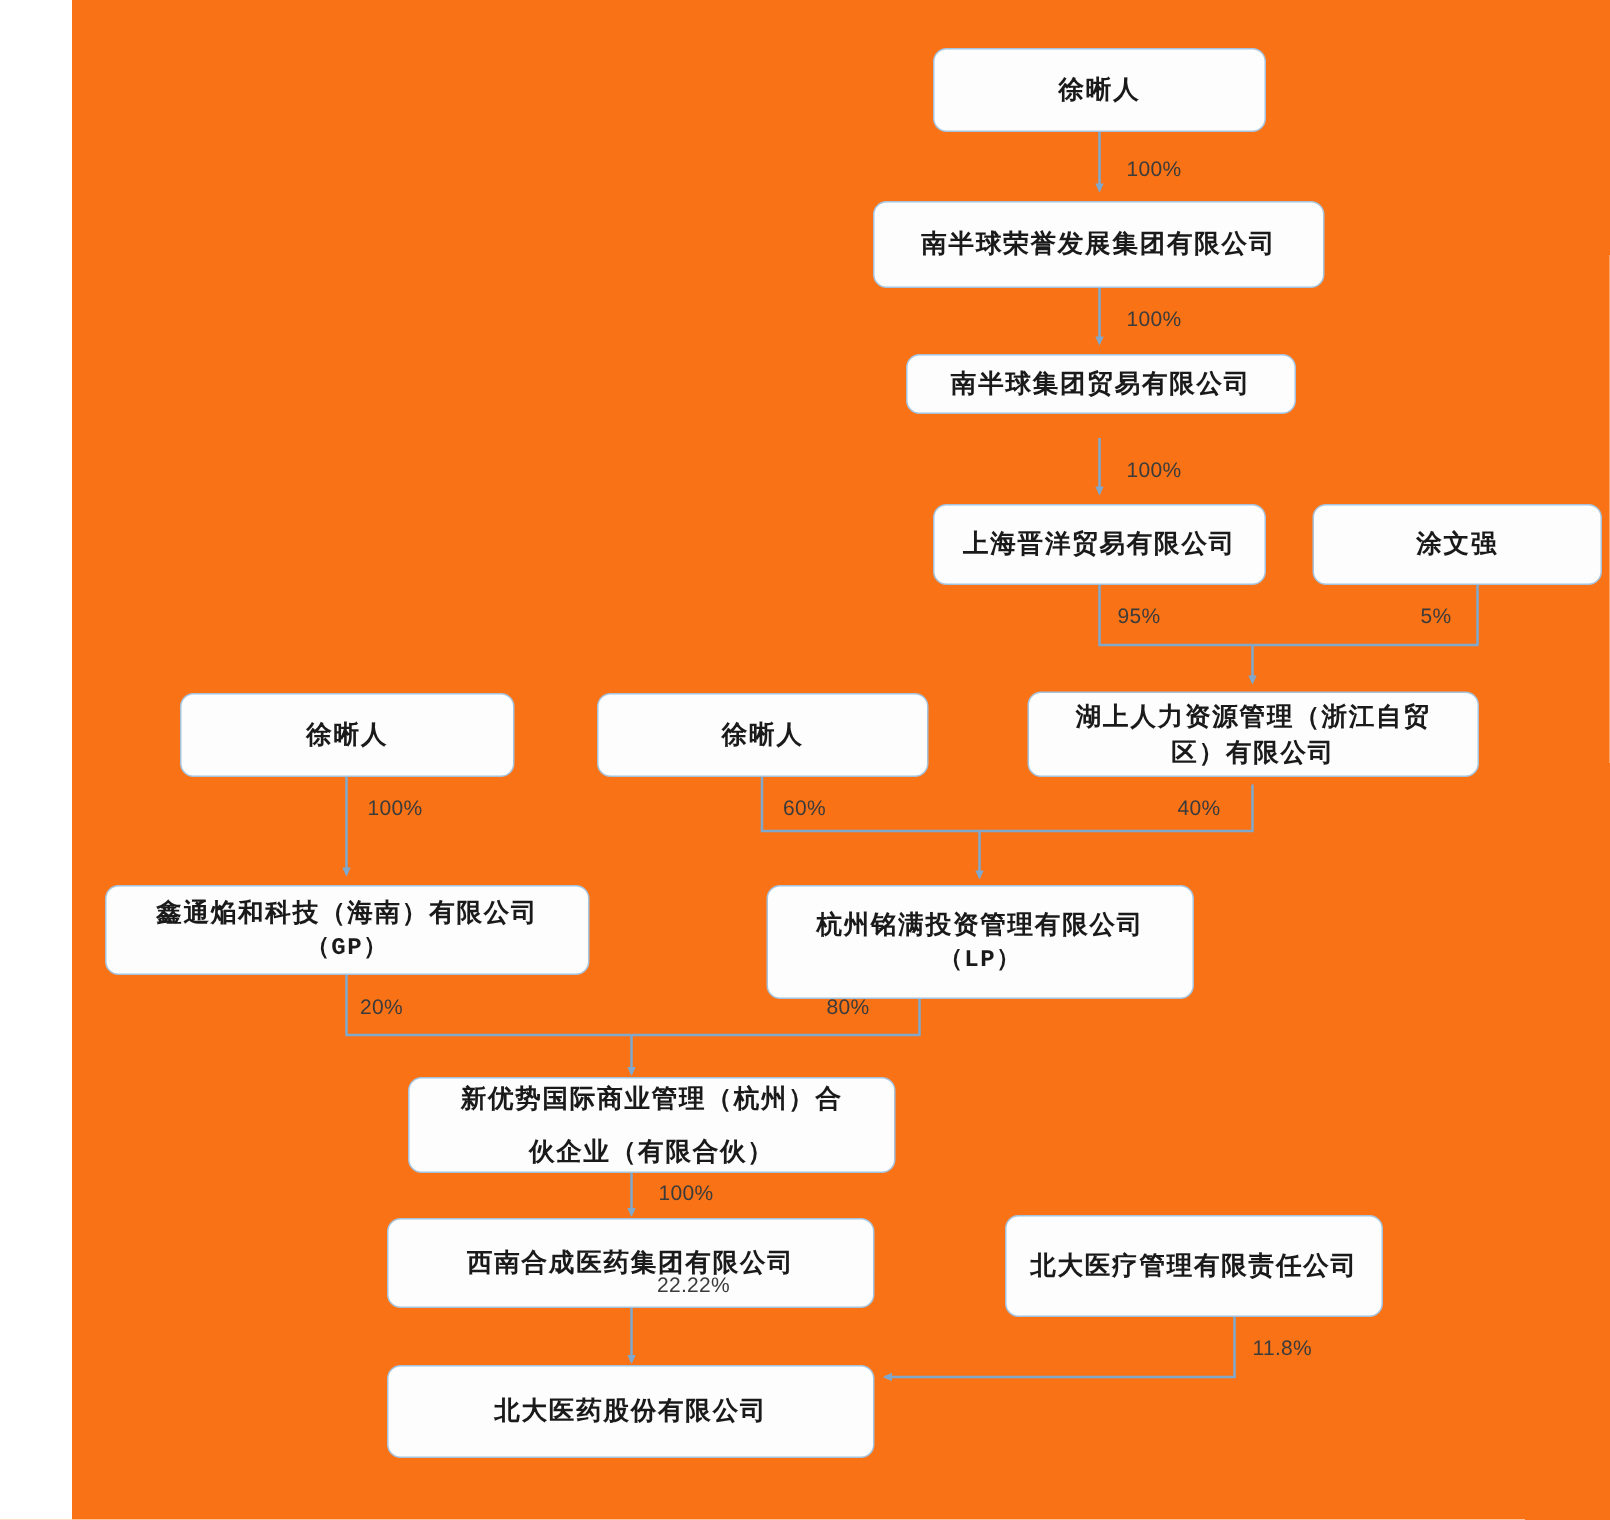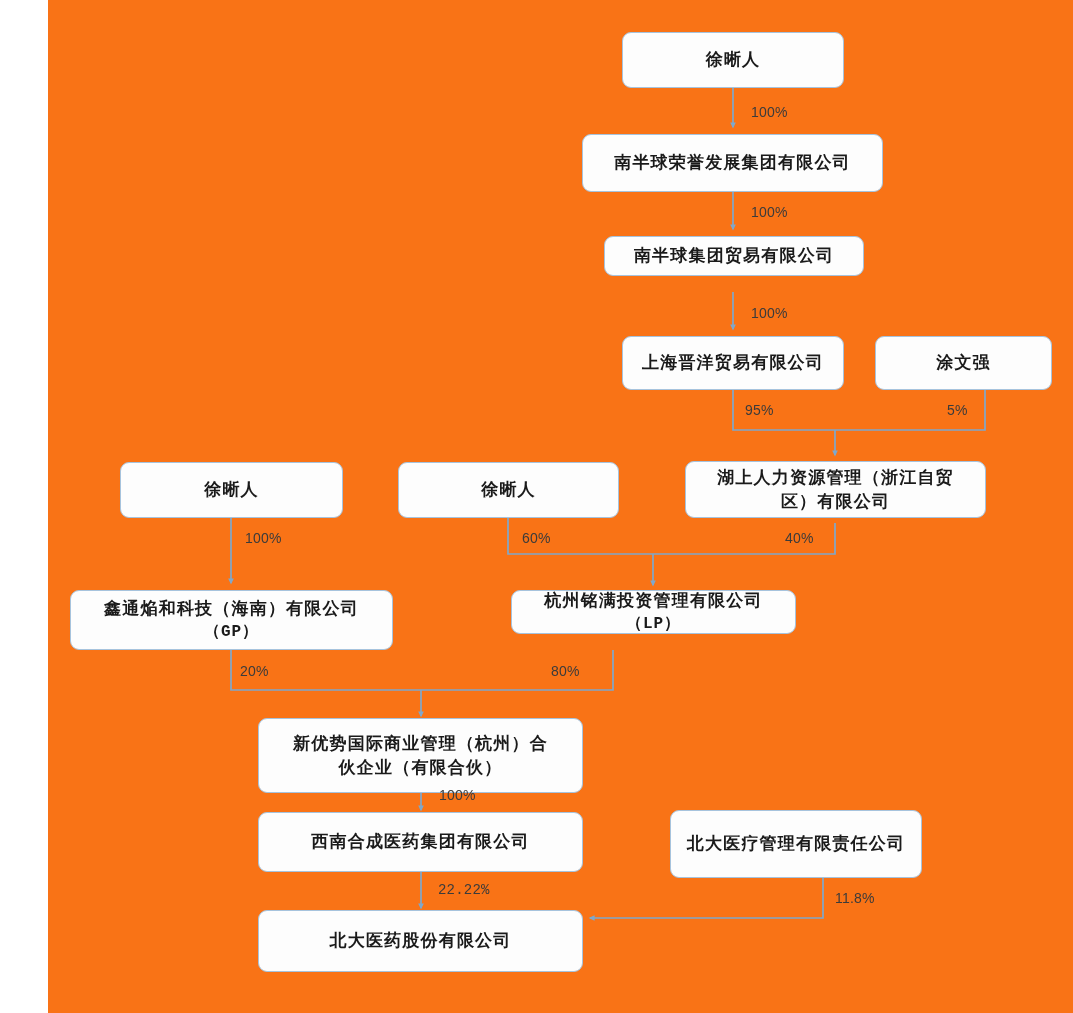--- a/index.html
+++ b/index.html
@@ -118,21 +118,21 @@
   </div>
 
   <div class="node" style="left:556px; top:236px; width:260px; height:40px;">
     <span class="ln">南半球集团贸易有限公司</span>
   </div>
 
   <div class="node" style="left:574px; top:336px; width:222px; height:54px;">
     <span class="ln">上海晋洋贸易有限公司</span>
   </div>
 
-  <div class="node" style="left:827px; top:336px; width:177px; height:54px;">
+  <div class="node" style="left:827px; top:336px; width:193px; height:54px;">
     <span class="ln">涂文强</span>
   </div>
 
   <div class="node" style="left:637px; top:461px; width:301px; height:57px;">
     <span class="ln">湖上人力资源管理（浙江自贸</span>
     <span class="ln">区）有限公司</span>
   </div>
 
   <div class="node" style="left:72px; top:462px; width:223px; height:56px;">
     <span class="ln">徐晰人</span>
@@ -140,26 +140,26 @@
 
   <div class="node" style="left:350px; top:462px; width:221px; height:56px;">
     <span class="ln">徐晰人</span>
   </div>
 
   <div class="node" style="left:22px; top:590px; width:323px; height:60px;">
     <span class="ln">鑫通焔和科技（海南）有限公司</span>
     <span class="sub">（GP）</span>
   </div>
 
-  <div class="node" style="left:463px; top:590px; width:285px; height:44px;">
+  <div class="node" style="left:463px; top:590px; width:285px; height:76px;">
     <span class="ln">杭州铭满投资管理有限公司</span>
     <span class="sub">（LP）</span>
   </div>
 
-  <div class="node" style="left:210px; top:718px; width:325px; height:75px;">
+  <div class="node" style="left:224px; top:718px; width:325px; height:64px;justify-content:space-between;">
     <span class="ln">新优势国际商业管理（杭州）合</span>
     <span class="ln">伙企业（有限合伙）</span>
   </div>
 
   <div class="node" style="left:210px; top:812px; width:325px; height:60px;">
     <span class="ln">西南合成医药集团有限公司</span>
   </div>
 
   <div class="node" style="left:622px; top:810px; width:252px; height:68px;align-items:center;">
     <span class="ln">北大医疗管理有限责任公司</span>
@@ -184,17 +184,17 @@
   <span class="edge-label" style="left:474px; top:530px;">60%</span>
 
   <span class="edge-label" style="left:737px; top:530px;">40%</span>
 
   <span class="edge-label" style="left:192px; top:663px;">20%</span>
 
   <span class="edge-label" style="left:503px; top:663px;">80%</span>
 
   <span class="edge-label" style="left:391px; top:787px;">100%</span>
 
-  <span class="edge-label" style="left:390px; top:882px;font-family:Liberation Mono, monospace;">22.22%</span>
+  <span class="edge-label" style="left:390px; top:848px;">22.22%</span>
 
   <span class="edge-label" style="left:787px; top:890px;">11.8%</span>
 
 </div>
 
 </body></html>

